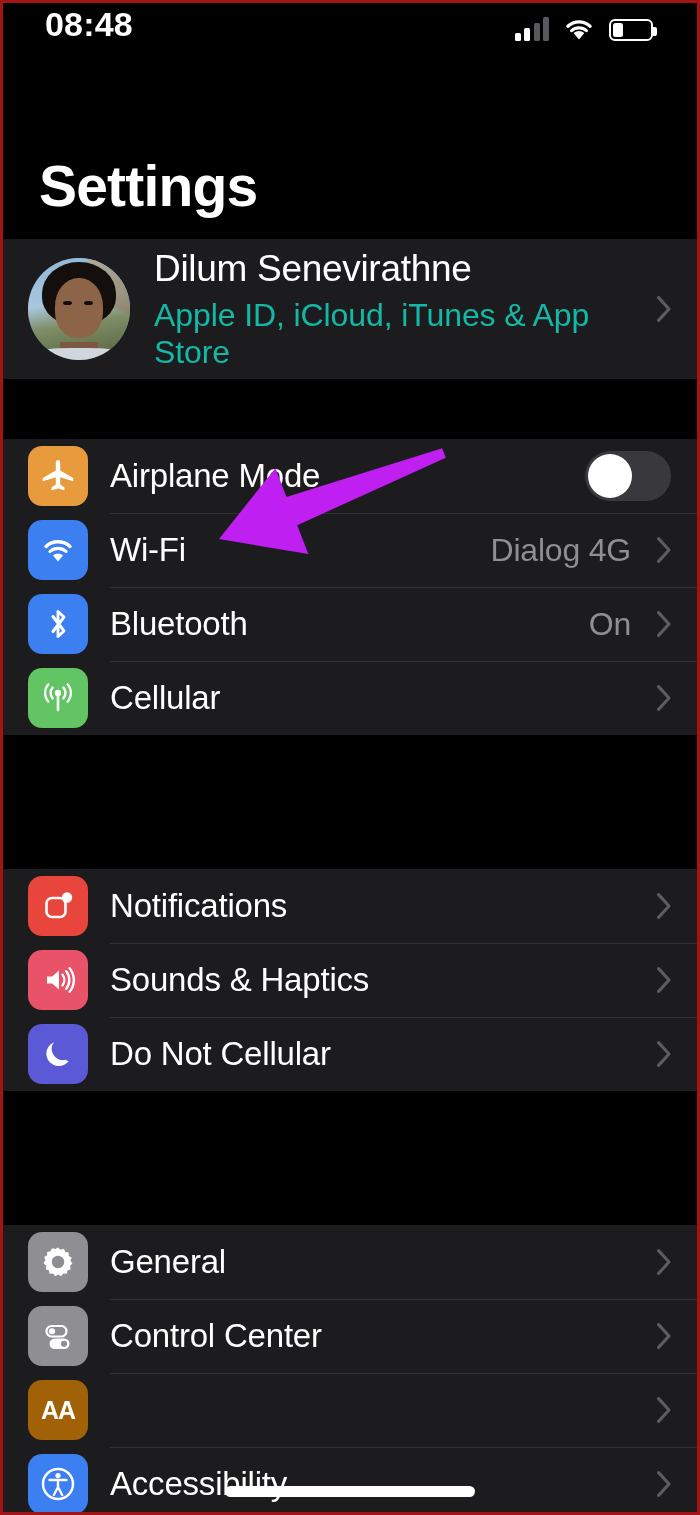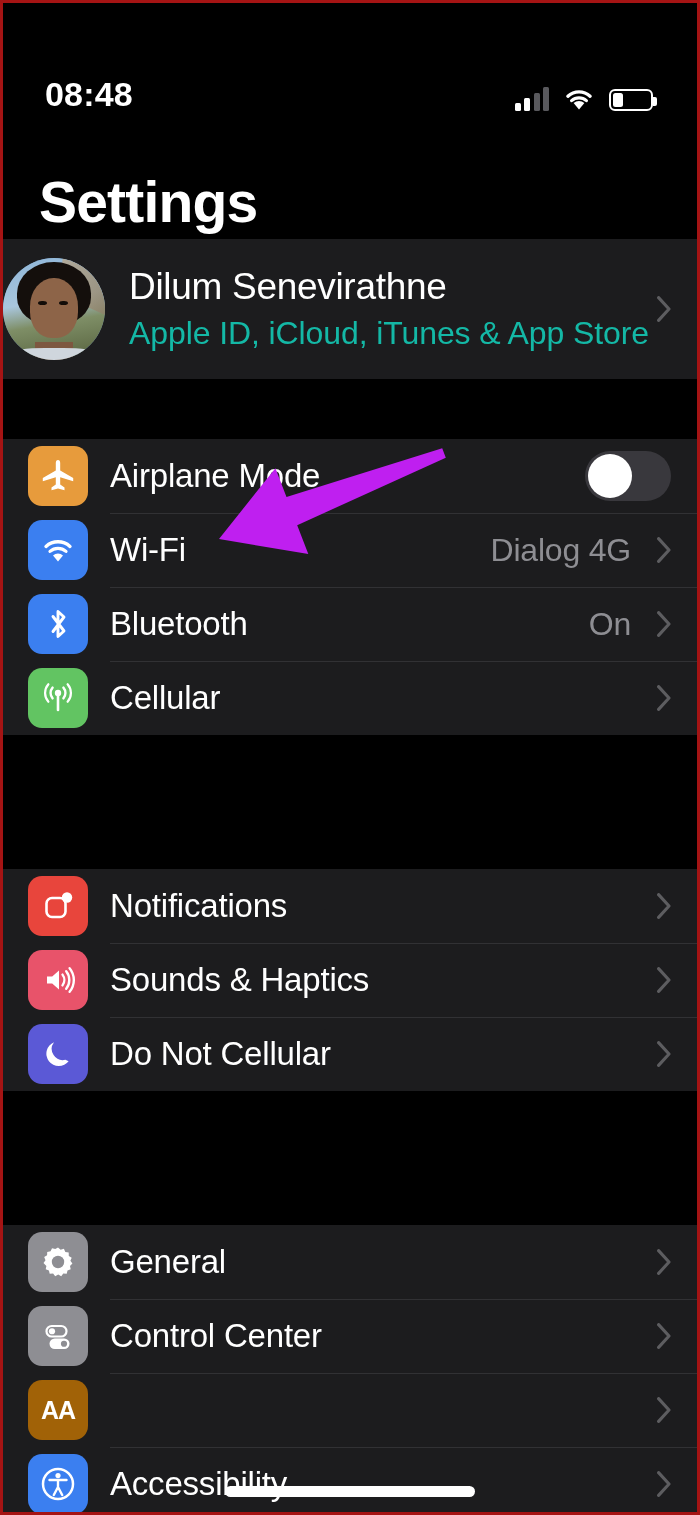--- a/index.html
+++ b/index.html
@@ -13,22 +13,22 @@
     position:relative;
     width:700px;
     height:1515px;
     background:#000;
     border:3px solid #a51414;
     overflow:hidden;
   }
 
   
   .statusbar{
-    position:absolute; top:16px; left:0; right:0; height:92px;
-    display:flex; align-items:flex-end; justify-content:space-between;
+    position:absolute; top:4px; left:0; right:0; height:92px;
+    display:flex; align-items:flex-start; justify-content:space-between;
     padding:0 44px 0 42px;
   }
   .status-time{
     color:#fff; font-size:34px; font-weight:700; letter-spacing:0.2px;
     line-height:1;
   }
   .status-right{ display:flex; align-items:flex-end; gap:15px; height:34px; }
   .bars{ display:flex; align-items:flex-end; gap:3.5px; height:24px; }
   .bars i{ display:block; width:6px; border-radius:1.5px; background:#fff; }
   .bars i:nth-child(1){ height:8px; }
@@ -42,21 +42,21 @@
   }
   .battery:after{
     content:""; position:absolute; right:-5.5px; top:6px;
     width:3.5px; height:9px; background:#fff; border-radius:0 2px 2px 0;
   }
   .battery .lvl{ height:100%; background:#fff; border-radius:2.5px; }
 
   
   .big-title{
     position:absolute; left:36px; top:150px;
-    color:#fff; font-size:57px; font-weight:700; letter-spacing:-0.8px;margin-top:16px;
+    color:#fff; font-size:57px; font-weight:700; letter-spacing:-0.8px;
   }
 
   
   .group{
     position:absolute; left:0; right:0;
     background:#1c1c1e;
   }
   .row{
     position:relative;
     display:flex; align-items:center;
@@ -78,21 +78,21 @@
     color:#fff; font-size:33px; letter-spacing:-0.2px;
     white-space:nowrap;
   }
   .right{ margin-left:auto; display:flex; align-items:center; gap:26px; }
   .value{ color:#8e8e93; font-size:32px; letter-spacing:-0.2px; }
   .chev{ width:14px; height:26px; flex:0 0 14px; }
 
   
   .profile{
     display:flex; align-items:center;
-    height:140px; padding-right:26px;
+    height:140px; padding-left:25px; padding-right:26px;
   }
   .avatar{
     width:102px; height:102px; flex:0 0 102px; border-radius:50%;
     overflow:hidden; position:relative; background:#6a8fb5;
   }
   .avatar .sky{ position:absolute; inset:0;
     background:linear-gradient(170deg,#8fb6d8 0%,#a9c6dd 42%,#7e8e66 62%,#55603c 100%); }
   .avatar .bldg{ position:absolute; right:0; top:0; width:46%; height:56%;
     background:linear-gradient(120deg,#b9ab94,#8d8169); opacity:.85;
     clip-path:polygon(10% 0,100% 0,100% 100%,0 62%); }

